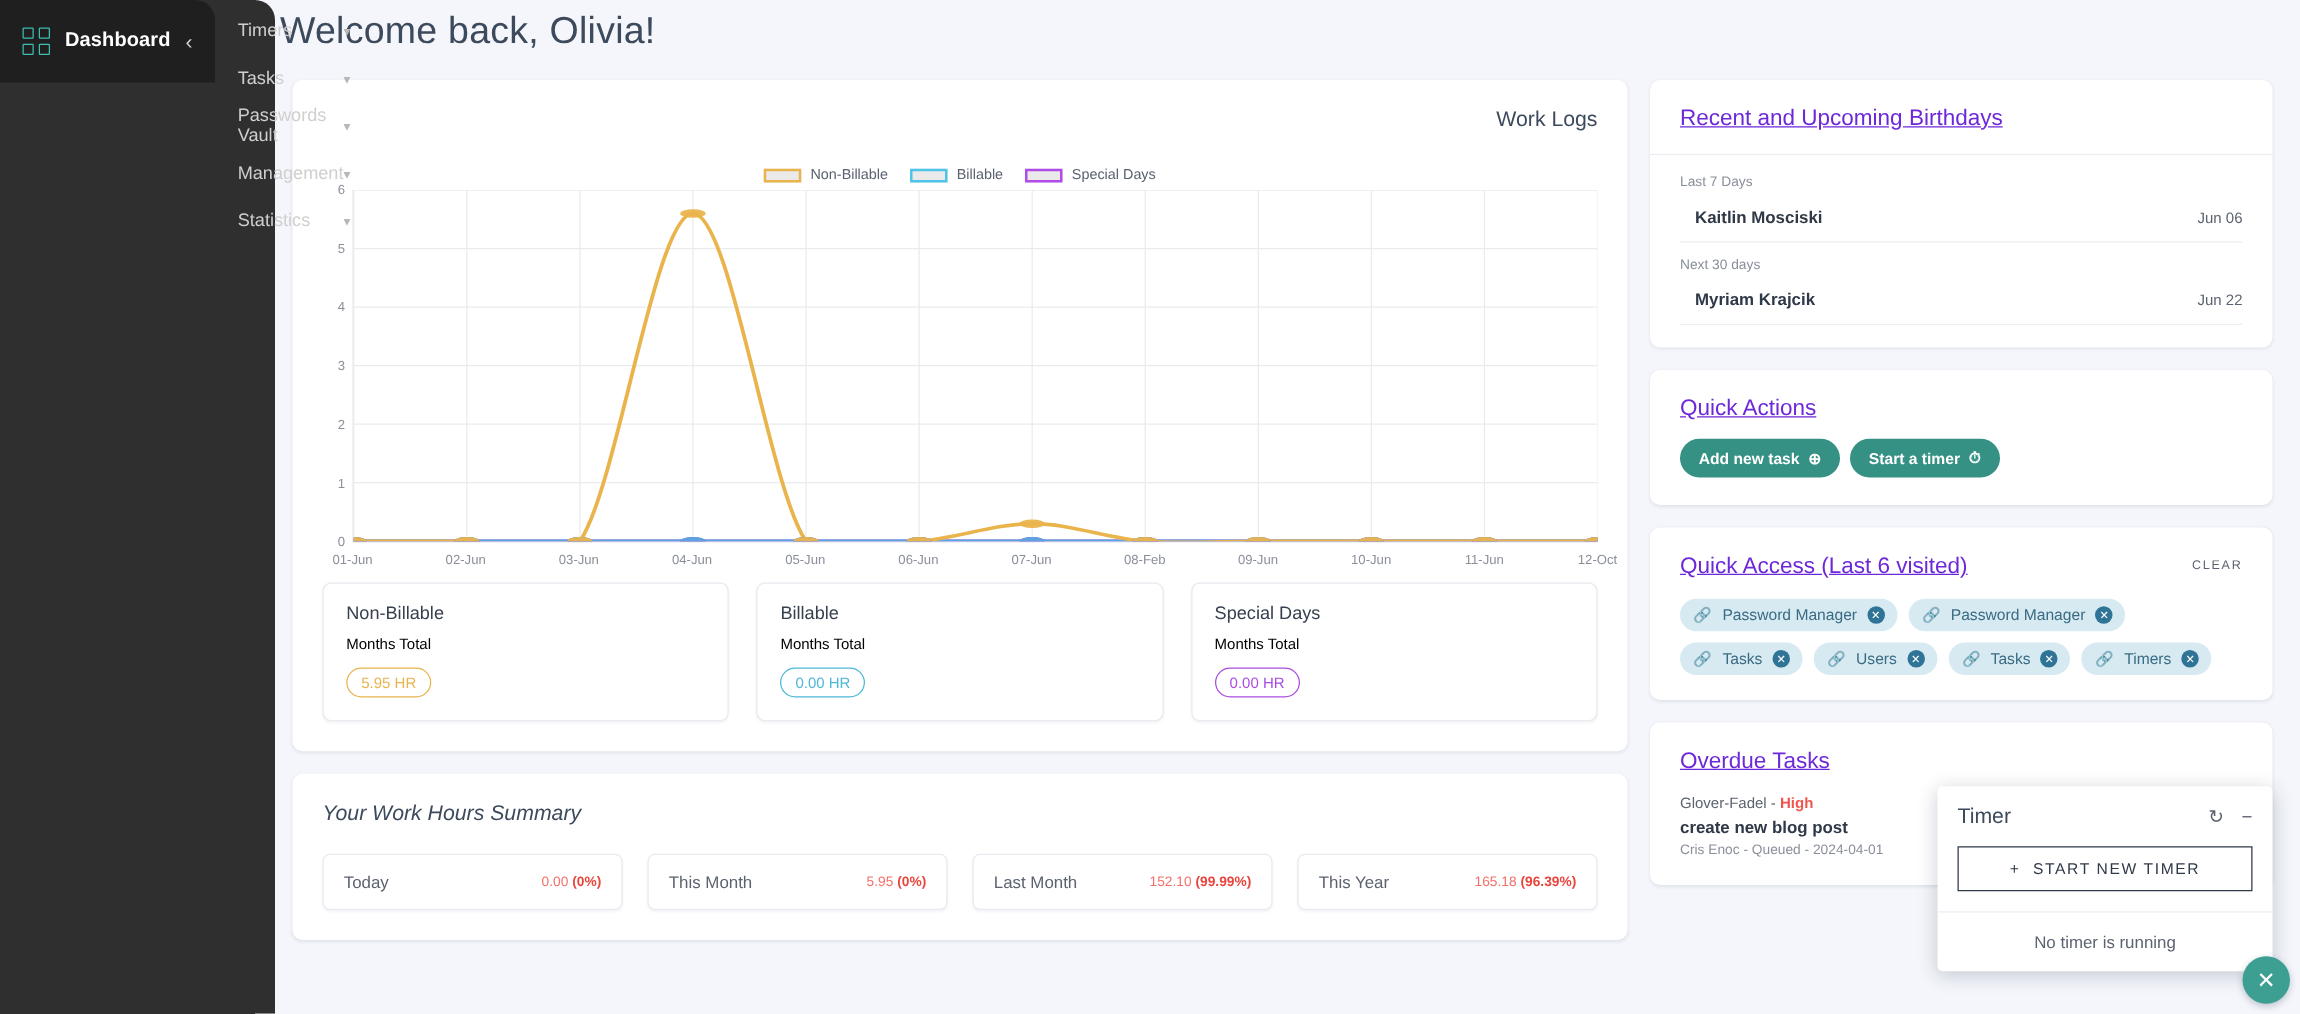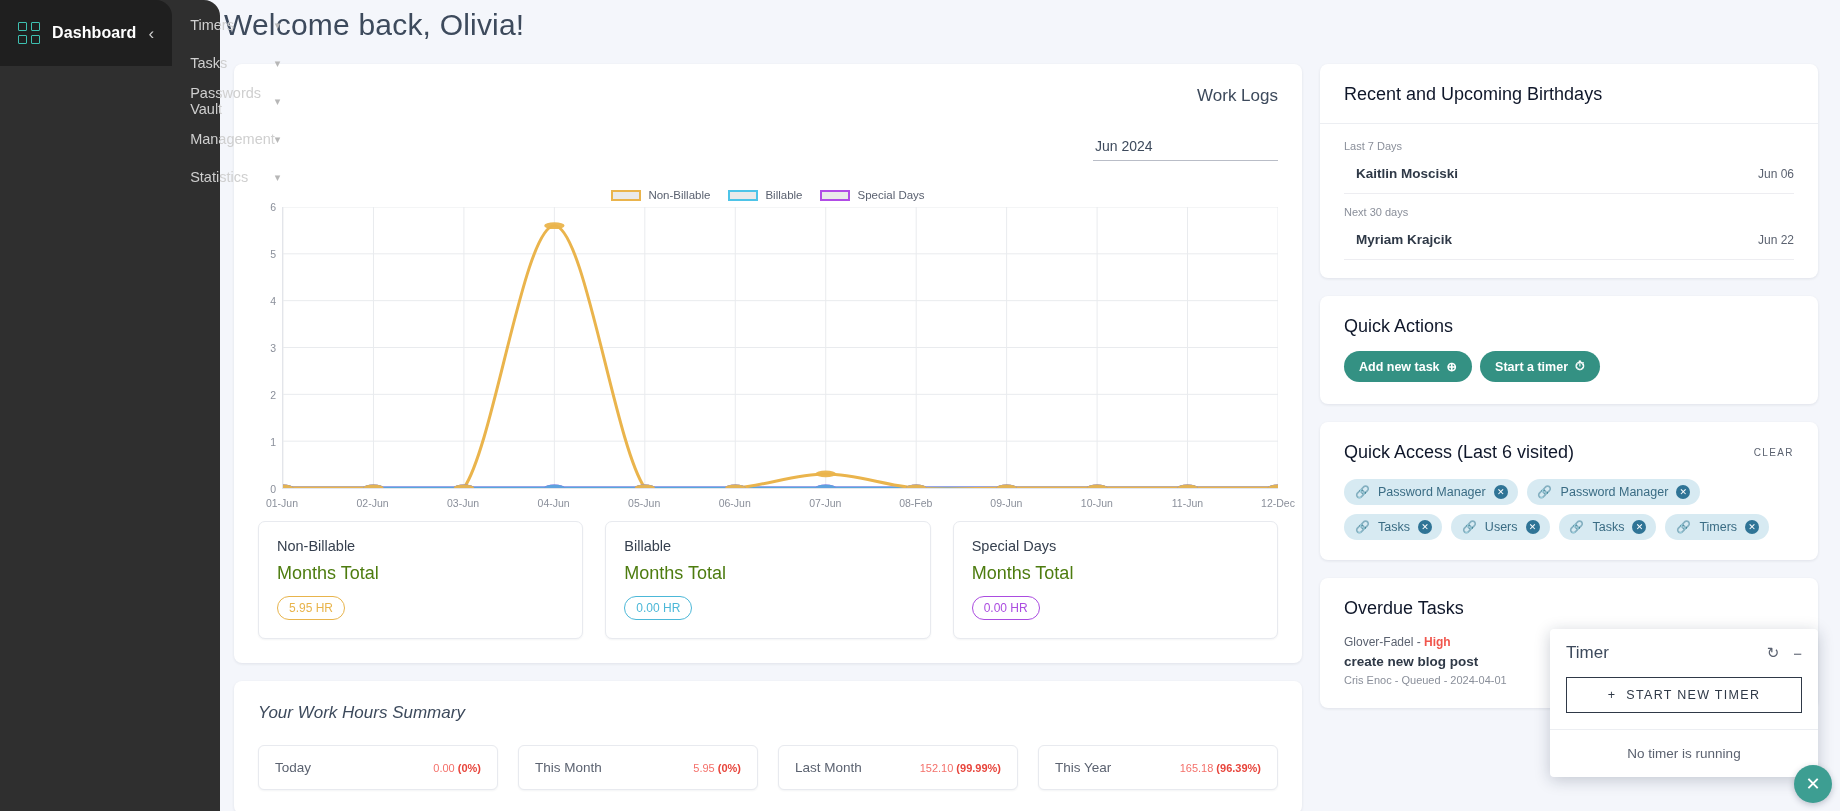--- a/index.html
+++ b/index.html
@@ -92,21 +92,21 @@
     transform: translateX(-50%); white-space:nowrap;
   }
 
   
   .totals { display:flex; gap:22px; padding: 14px 24px 24px 24px; }
   .tcard {
     flex:1; background:#fff; border:1px solid #e8eaef; border-radius:7px;
     padding: 16px 18px 18px 18px; box-shadow:0 1px 2px rgba(20,30,60,.05);
   }
   .tc-name { font-size:14.5px; color:#36404f; font-weight:500; }
-  .tc-sub { font-size:18px; color:#4d7c0f; margin-top:9px; }
+  .tc-sub { font-size:12px; color:#000000; margin-top:9px; }
   .tc-pill {
     display:inline-block; margin-top:12px; padding:4px 11px;
     border-radius:16px; font-size:12px; border:1px solid;
   }
 
   
   .whs { margin-top: 18px; padding: 22px 24px 24px 24px; }
   .whs-title { font-size:17px; color:#3d4a5c; font-weight:500;font-style:italic; }
   .whs-row { display:flex; gap:20px; margin-top:22px; }
   .whs-item {
@@ -117,21 +117,21 @@
   .whs-lbl { font-size:13.5px; color:#5b6270; flex:1; }
   .whs-val { font-size:11px; color:#f4706a; }
   .whs-val b { color:#e8453c; font-weight:bold; }
 
   
   .rcard { margin-bottom:18px; }
   .rc-head {
     padding: 20px 24px 18px 24px; border-bottom:1px solid #eceef2;
     display:flex; align-items:center;
   }
-  .rc-title { font-size:18px; color:#0f172a; font-weight:400; flex:1; }
+  .rc-title { font-size:18px; color:#6d28d9; font-weight:400; flex:1;text-decoration:underline; }
   .rc-clear { font-size:10px; color:#5b6270; letter-spacing:1.4px; cursor:pointer; }
   .rc-body { padding: 16px 24px 18px 24px; }
 
   .bd-group { font-size:11px; color:#8a8f9a; margin-bottom:4px; }
   .bd-row {
     display:flex; align-items:center; padding: 10px 0 12px 12px;
     border-bottom:1px solid #ededf1;
   }
   .bd-name { flex:1; font-size:13.5px; color:#2f3947; font-weight:bold; }
   .bd-date { font-size:12px; color:#5b6270; }
@@ -237,21 +237,20 @@
 
   <h1 class="welcome">Welcome back, Olivia!</h1>
 
   <div class="cols">
 
     <section class="col-left">
 
       <div class="card">
         <div class="wl-head">
           <div class="wl-title">Work Logs</div>
-          <input class="wl-date" value="Jun 2024" style="">
         </div>
 
         <div class="legend">
           <div class="lg">
             <span class="sw" style="border-color:#eab44c"></span>
             <span class="tx">Non-Billable</span>
           </div>
           <div class="lg">
             <span class="sw" style="border-color:#4ec4e8"></span>
             <span class="tx">Billable</span>
@@ -339,21 +338,21 @@
                 <div class="xtick" style="left: 9.09091%;">02-Jun</div>
                 <div class="xtick" style="left: 18.1818%;">03-Jun</div>
                 <div class="xtick" style="left: 27.2727%;">04-Jun</div>
                 <div class="xtick" style="left: 36.3636%;">05-Jun</div>
                 <div class="xtick" style="left: 45.4545%;">06-Jun</div>
                 <div class="xtick" style="left: 54.5455%;">07-Jun</div>
                 <div class="xtick" style="left: 63.6364%;">08-Feb</div>
                 <div class="xtick" style="left: 72.7273%;">09-Jun</div>
                 <div class="xtick" style="left: 81.8182%;">10-Jun</div>
                 <div class="xtick" style="left: 90.9091%;">11-Jun</div>
-                <div class="xtick" style="left: 100%;">12-Dec</div>
+                <div class="xtick" style="left: 100%;">12-Oct</div>
               </div>
           </div>
         </div>
 
         <div class="totals">
           <div class="tcard">
             <div class="tc-name">Non-Billable</div>
             <div class="tc-sub">Months Total</div>
             <div class="tc-pill" style="color:#e8b44c;border-color:#e8b44c">5.95 HR</div>
           </div>

